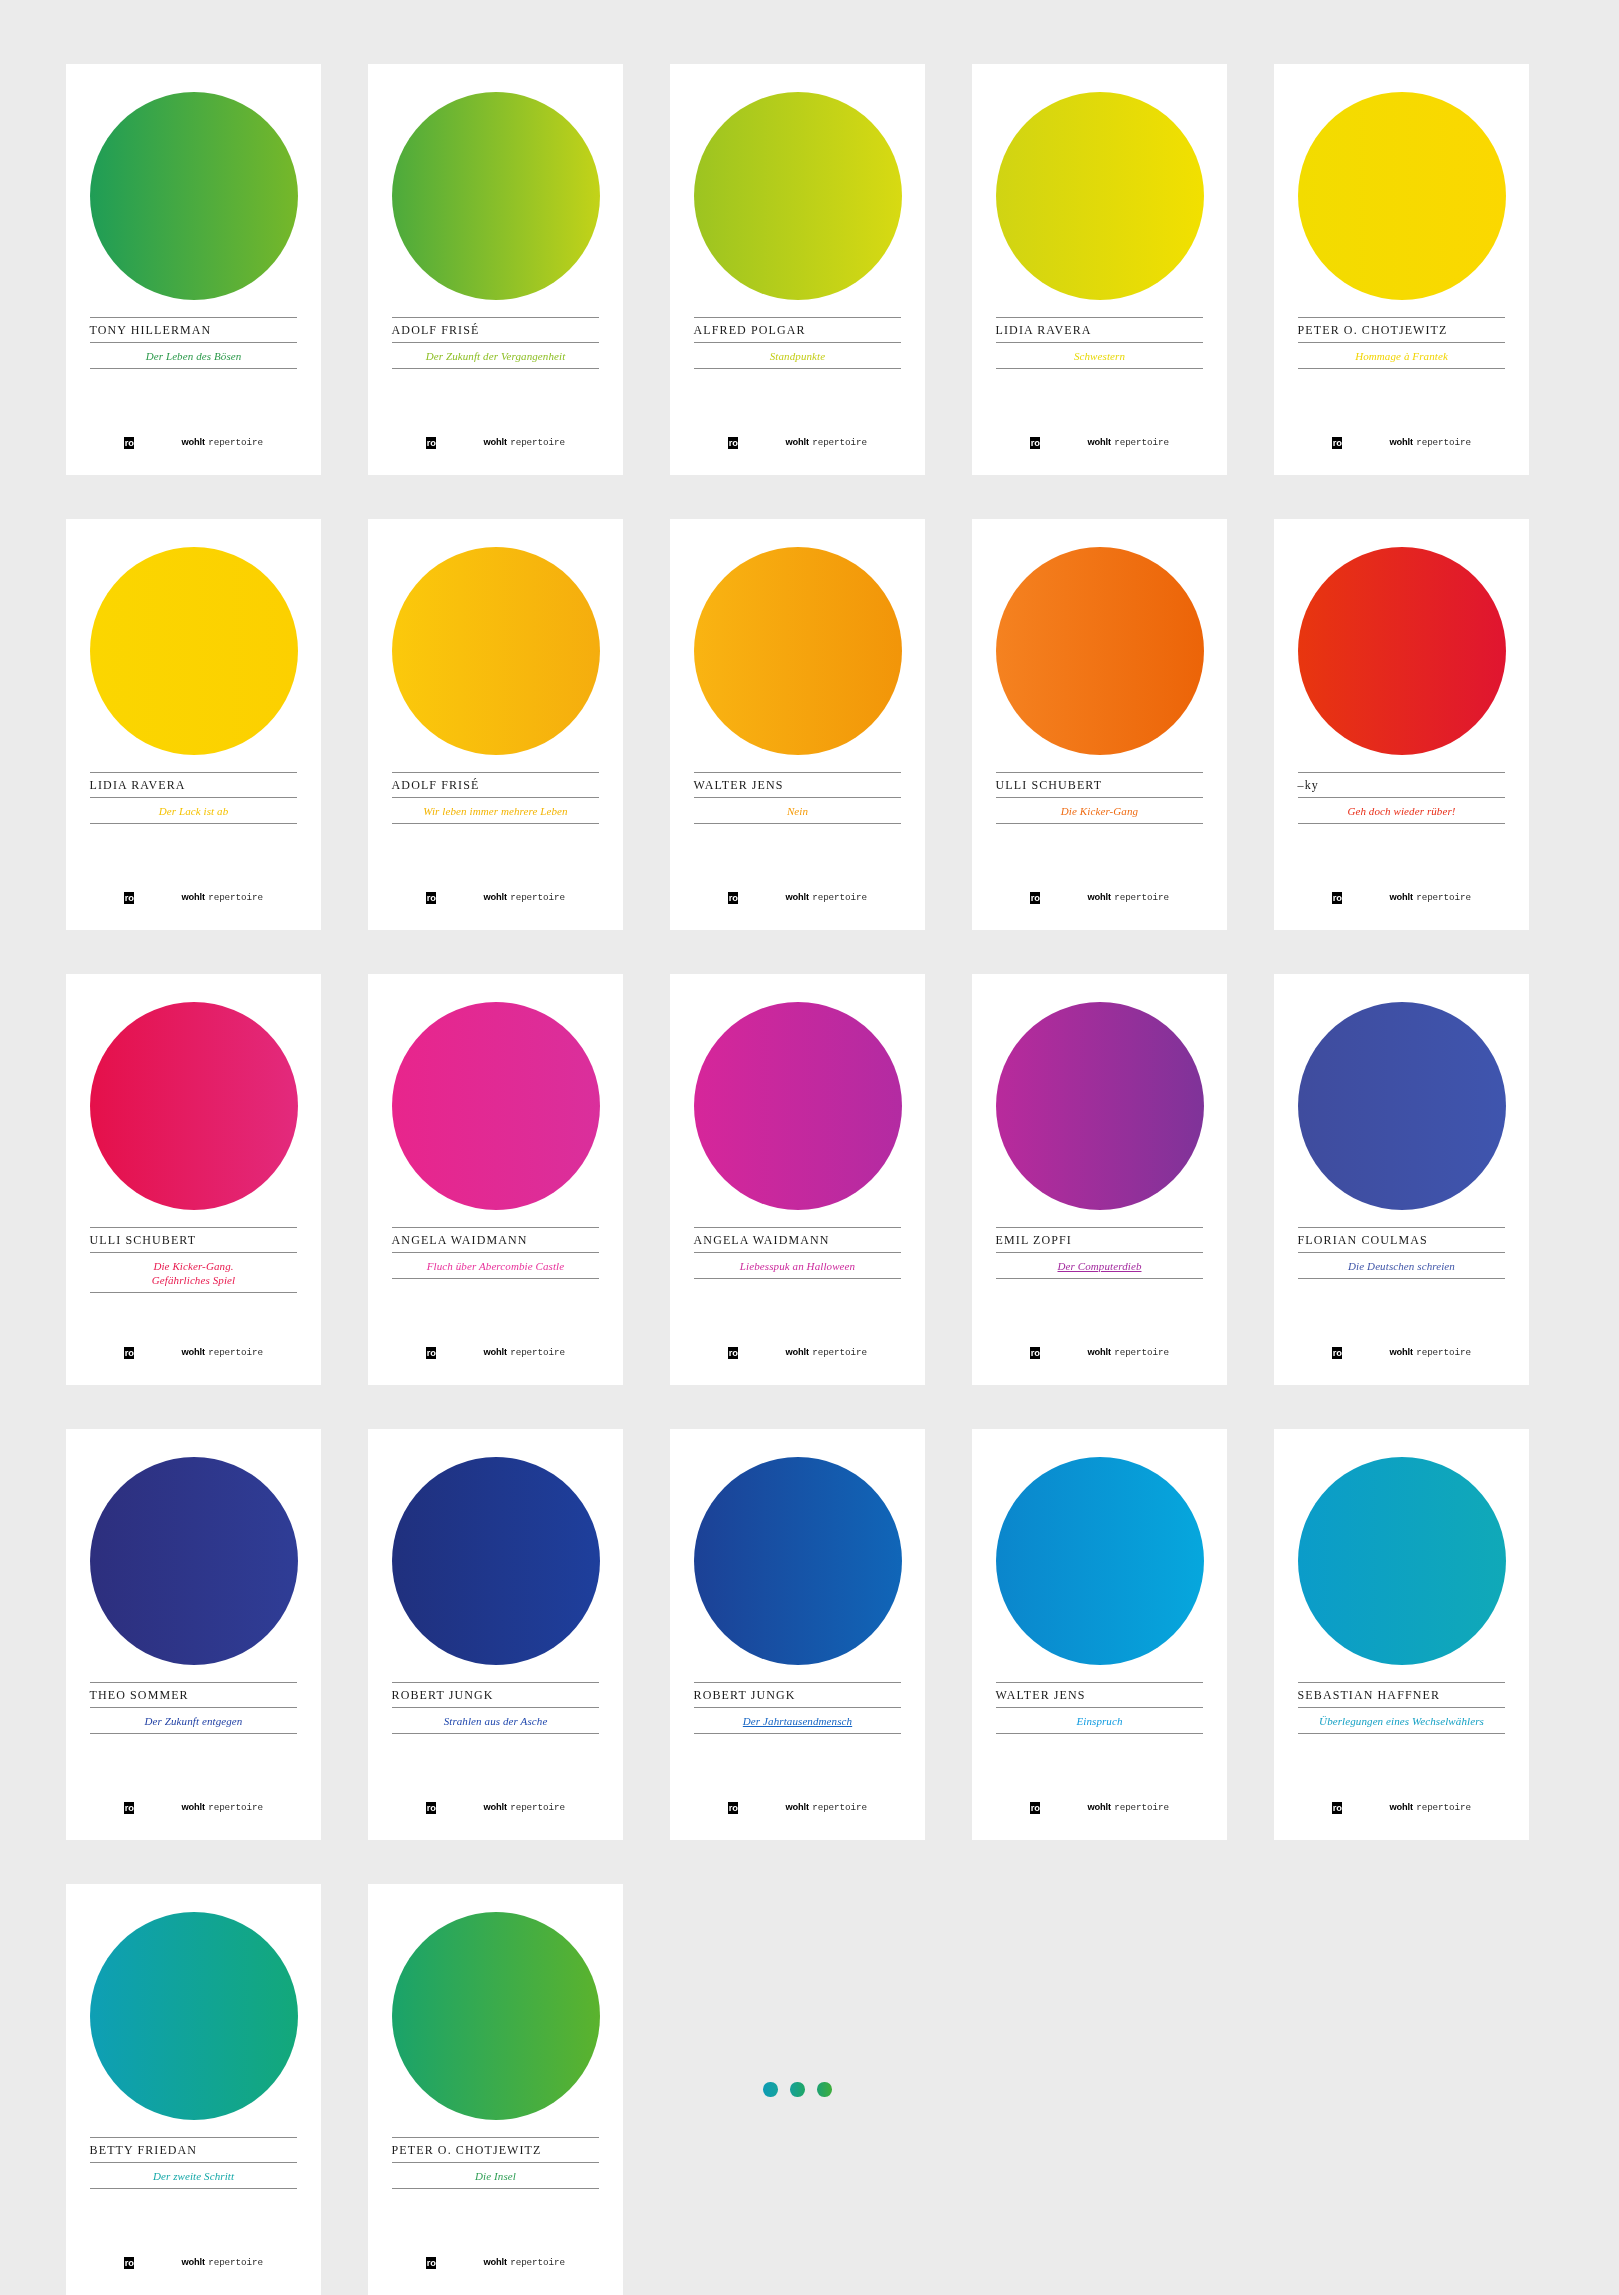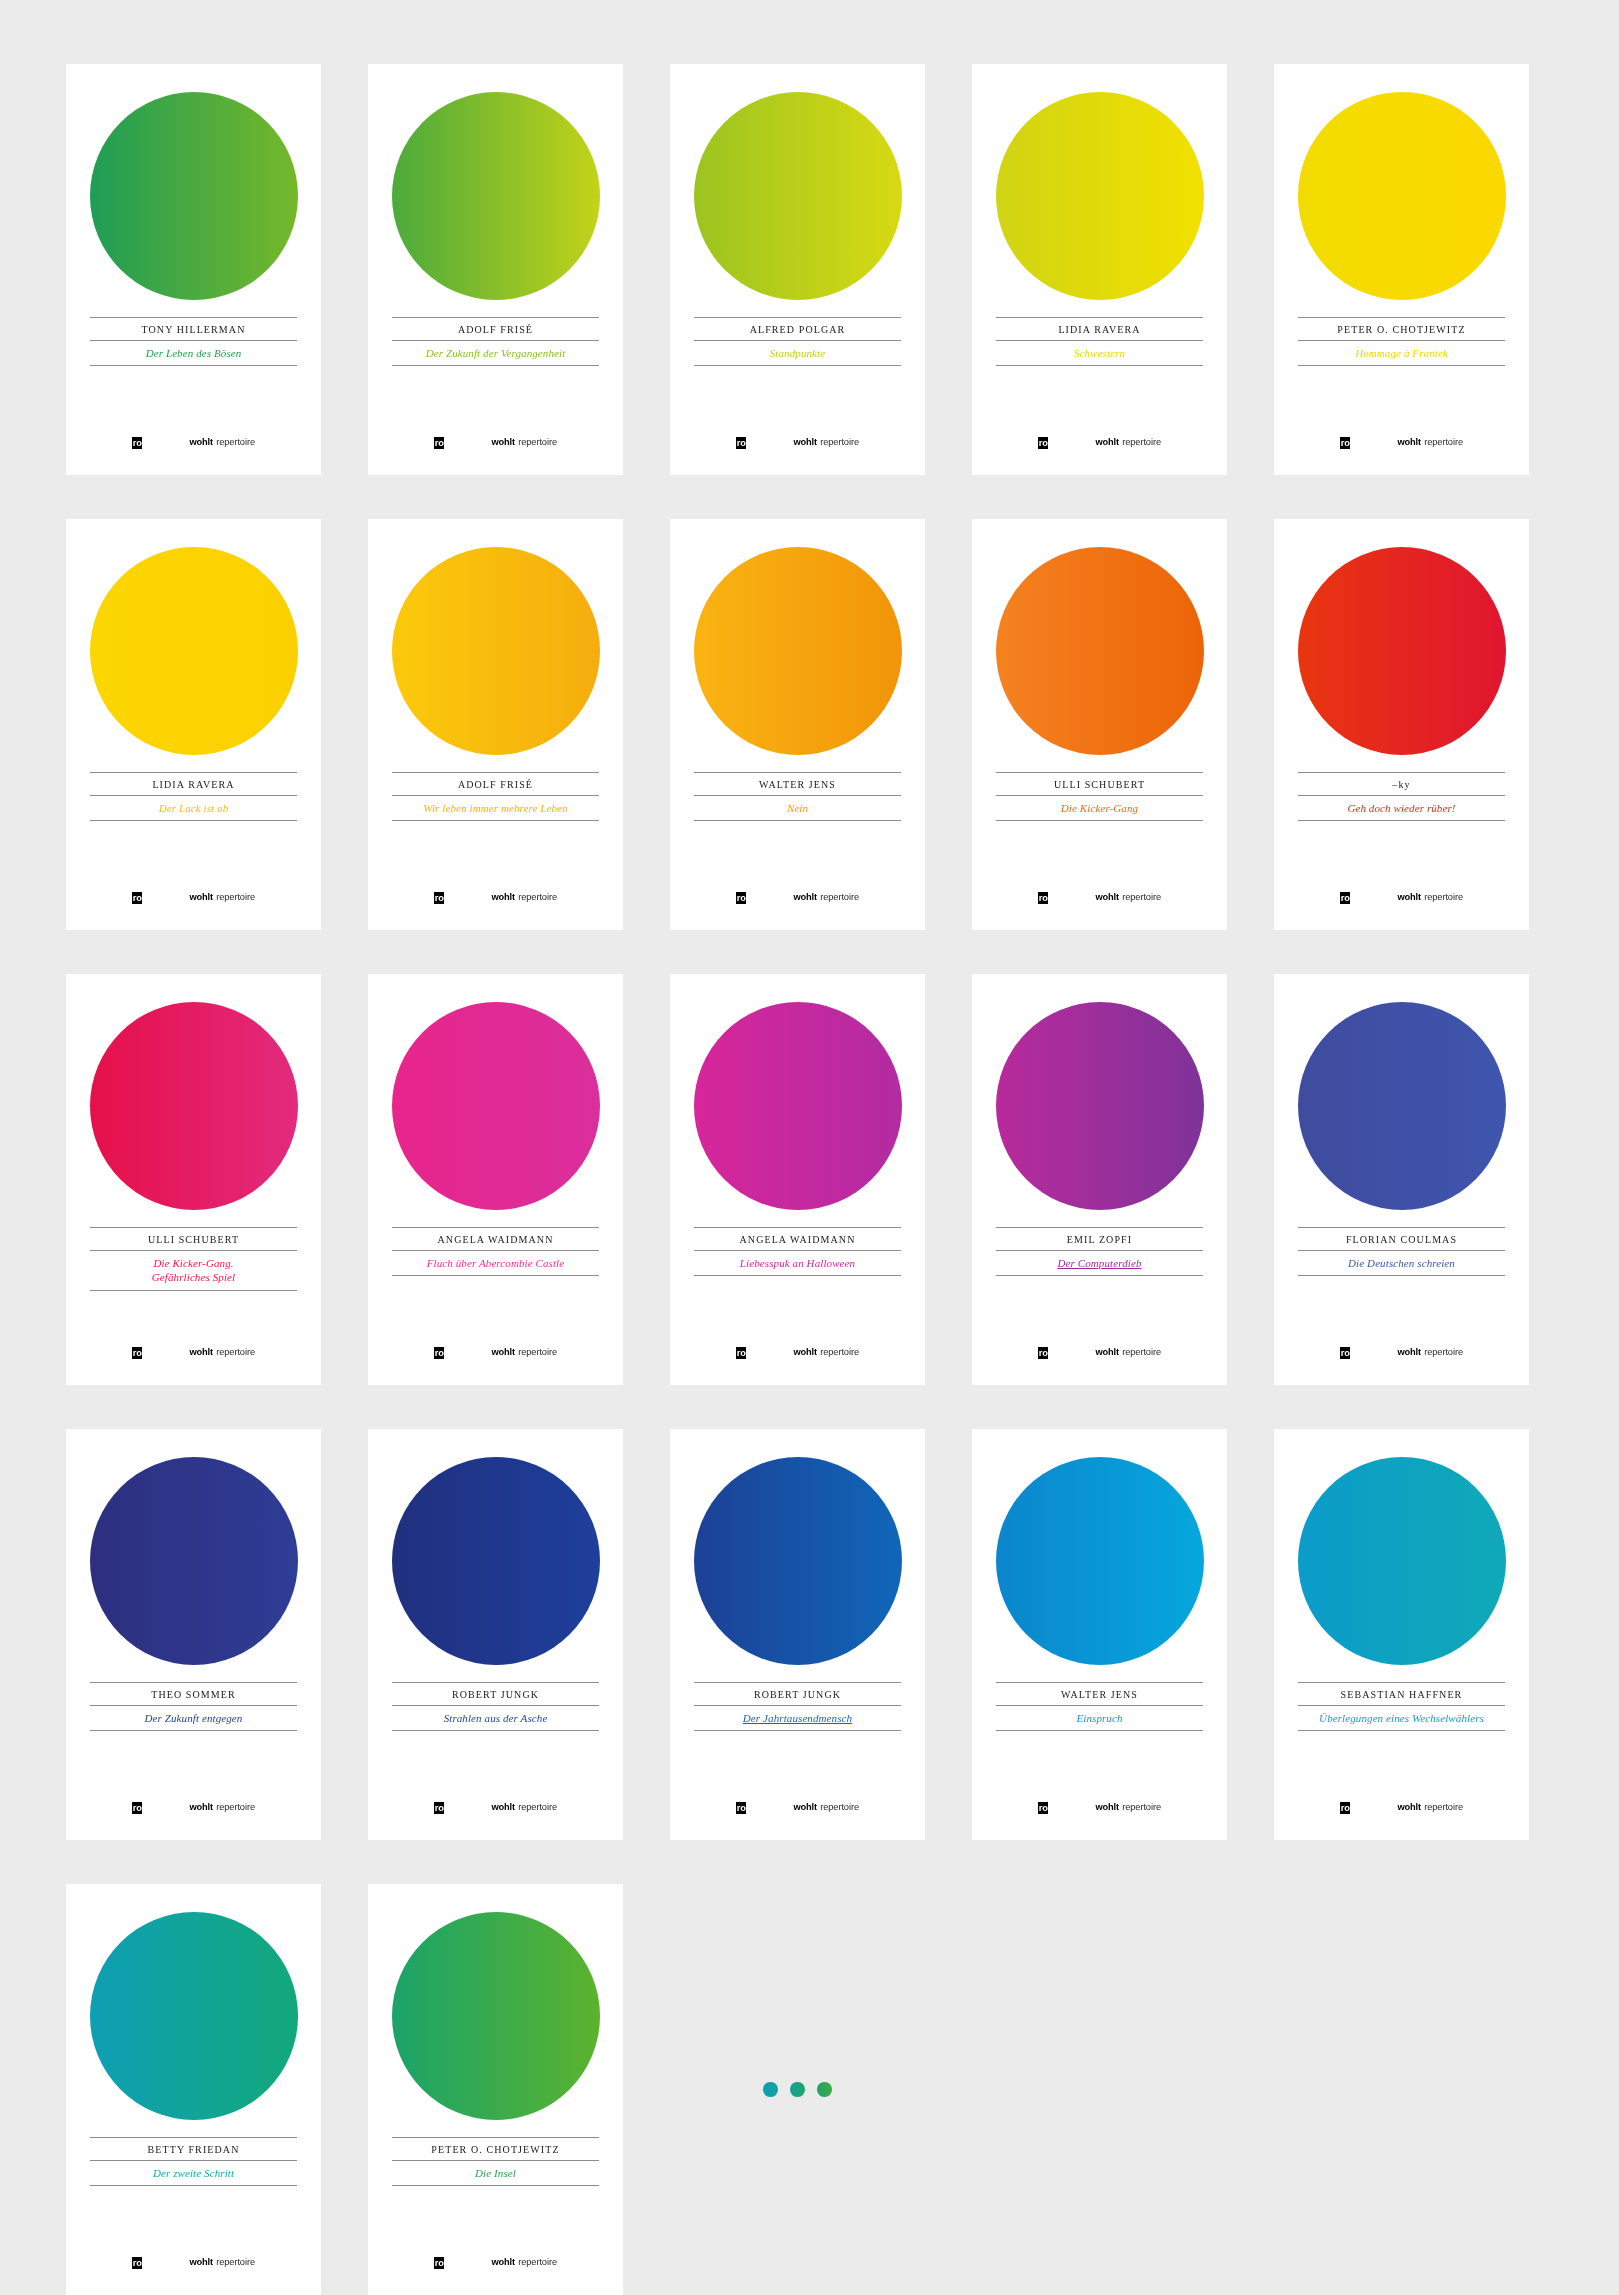--- a/index.html
+++ b/index.html
@@ -55,24 +55,24 @@
   }
 
   .rule {
     height: 0.8px;
     background: #8c8c8c;
     width: 100%;
   }
 
   .author {
     font-family: "Liberation Serif", serif;
-    font-size: 10px;
+    font-size: 12px;
     letter-spacing: 1.1px;
     color: #1a1a1a;
-    text-align: center;
+    text-align: left;
     padding: 5.9px 0 5px;
     line-height: 1.1;
     white-space: nowrap;
   }
 
   .title {
     font-family: "Liberation Serif", serif;
     font-style: italic;
     font-size: 11px;
     text-align: center;
@@ -110,21 +110,21 @@
     font-family: "Liberation Sans", sans-serif;
     font-weight: bold;
     font-size: 9.3px;
     color: #000000;
     letter-spacing: -0.2px;
     margin-left: -0.8px;
     padding-left: 48px;
   }
 
   .logo-repertoire {
-    font-family: Liberation Sans, sans-serif;
+    font-family: Liberation Mono, monospace;
     font-weight: normal;
     font-size: 9.3px;
     color: #2b2b2b;
     letter-spacing: -0.1px;
     margin-left: 3.4px;
   }
 
   
   .dots-cell {
     width: 255px;

